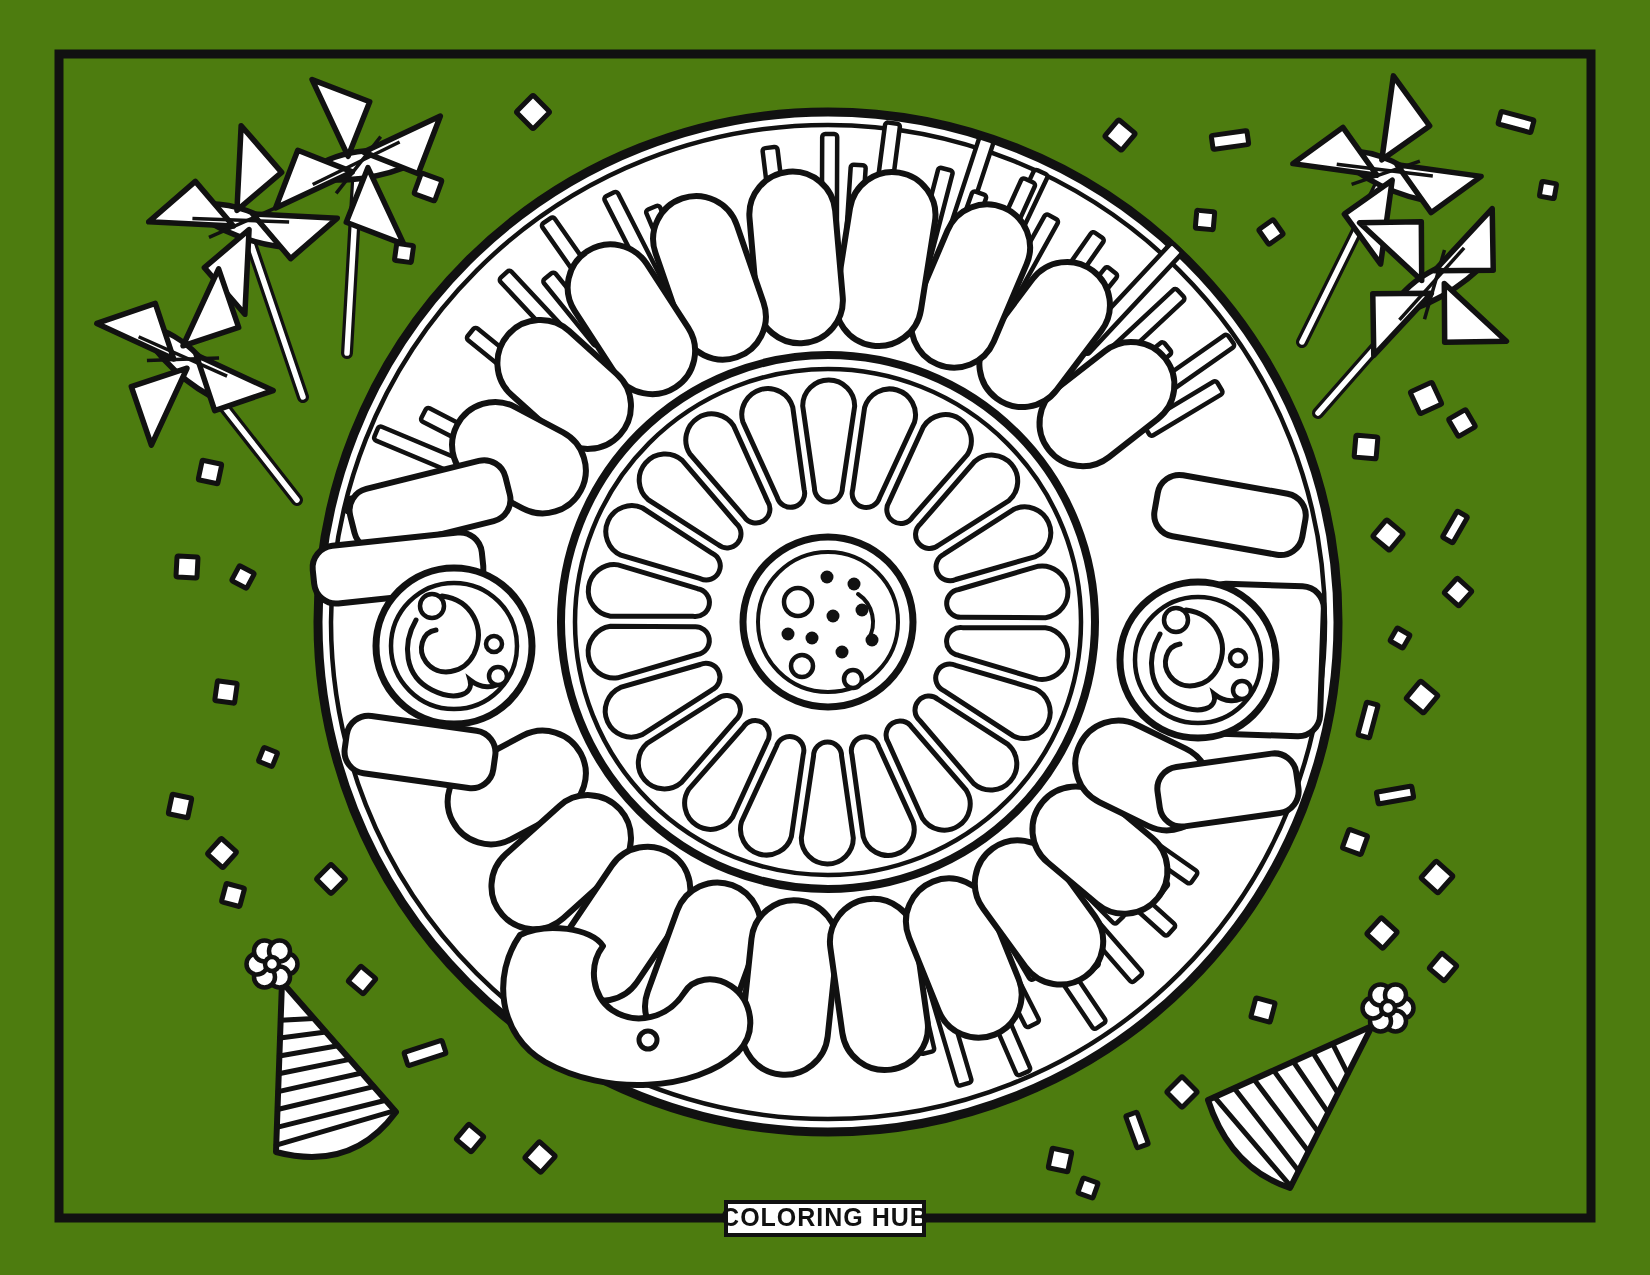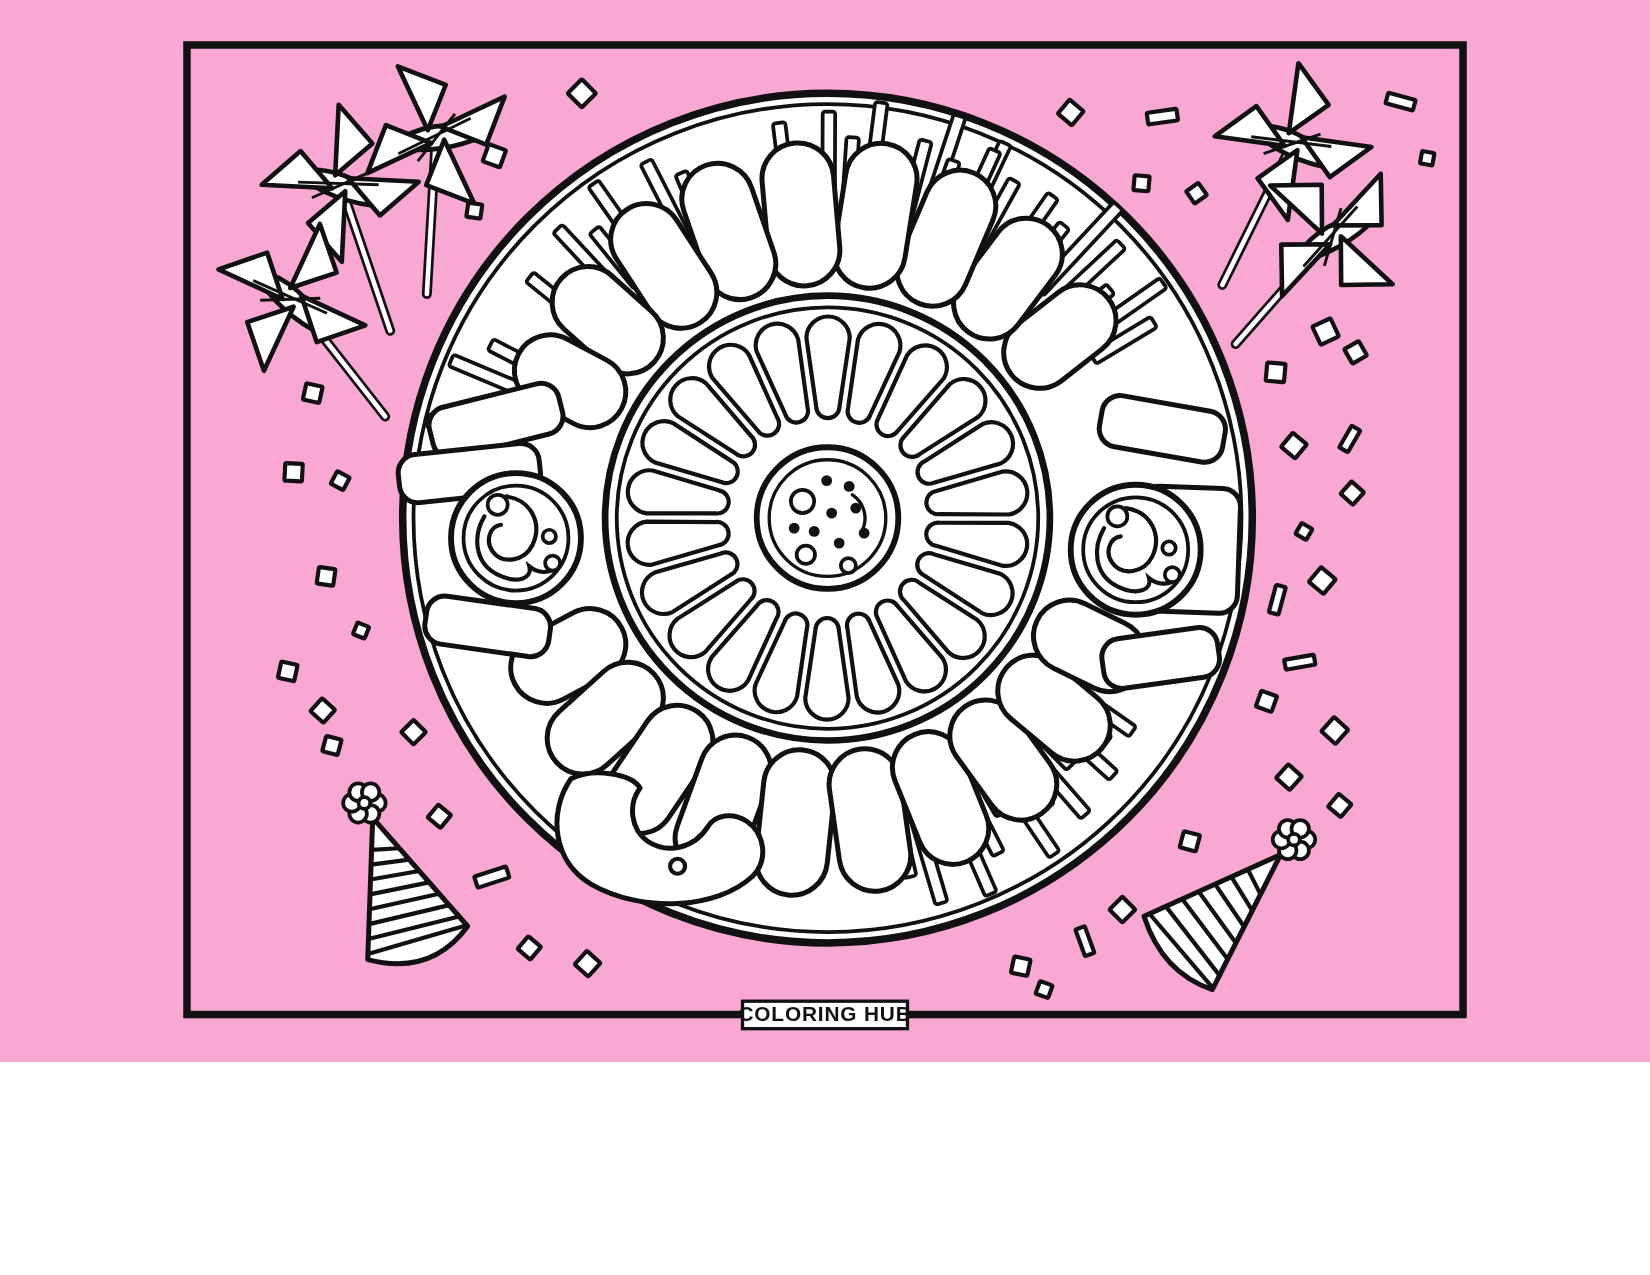--- a/index.html
+++ b/index.html
@@ -1,16 +1,16 @@
 <!DOCTYPE html>
 <html><head>
 <meta charset="utf-8">
 <style>
   html,body{margin:0;padding:0;background:#ffffff;}
-  .page{width:1650px;height:1062px;position:relative;overflow:hidden;background:#f9a8d4;}
+  .page{width:1650px;height:1275px;position:relative;overflow:hidden;background:#4d7c0f;}
   .page svg{display:block;width:100%;height:100%;}
   text{font-family:"Liberation Sans", sans-serif;}
 </style>
 </head>
 <body>
 
 <div class="page">
   <svg id="art-svg" viewBox="0 0 1650 1275" xmlns="http://www.w3.org/2000/svg">
     <g id="gen">
         <rect x="59" y="54" width="1532" height="1164" fill="none" stroke="#111111" stroke-width="9"></rect>

